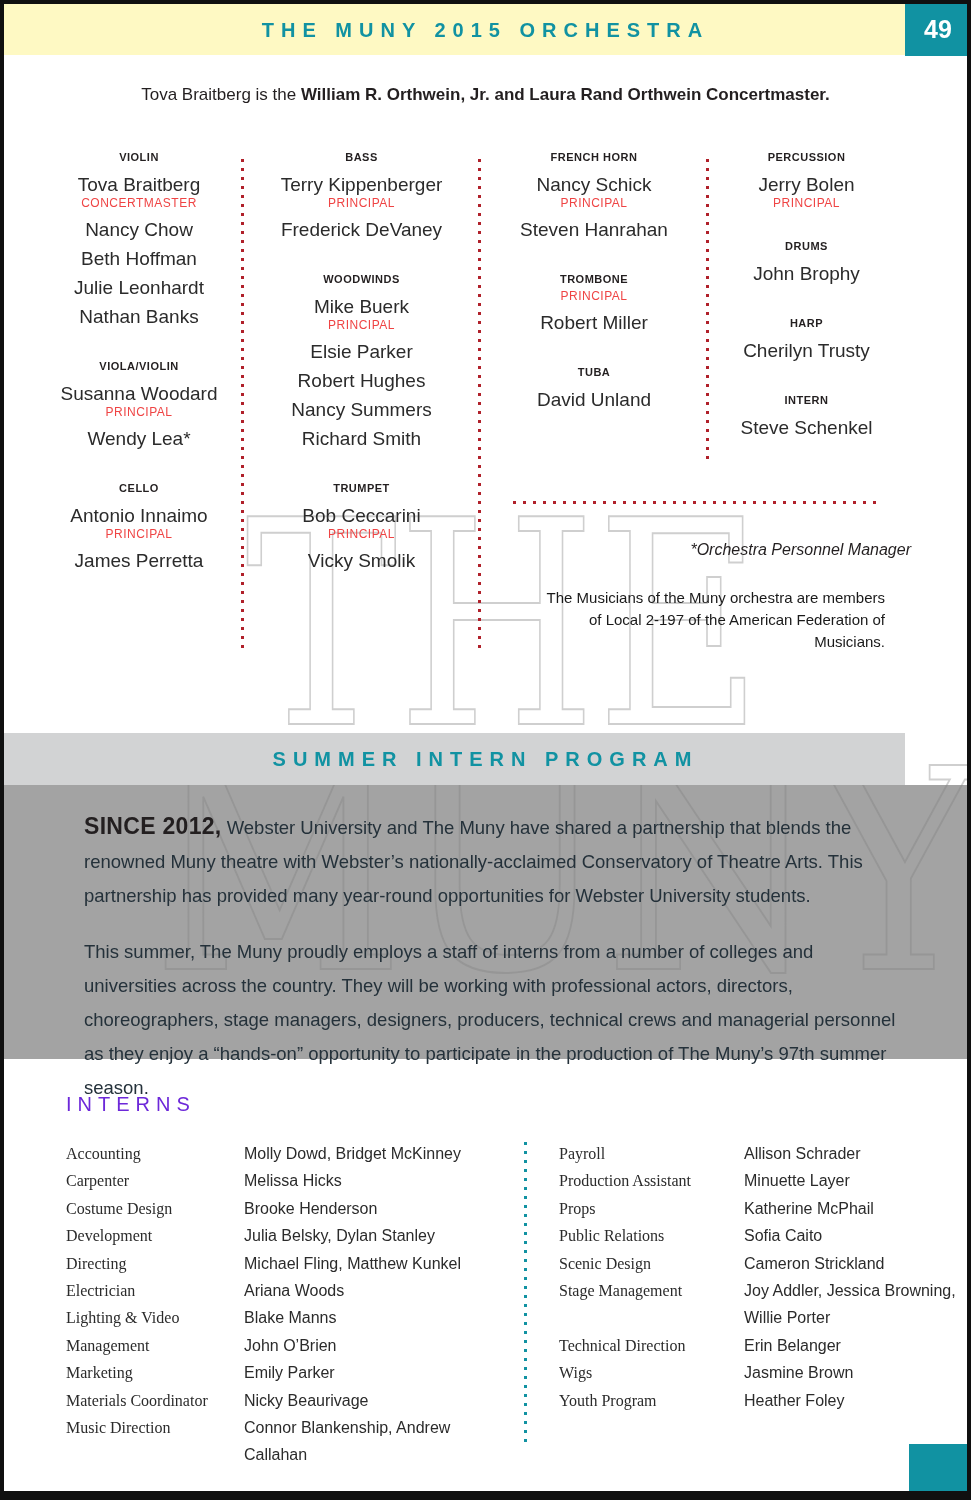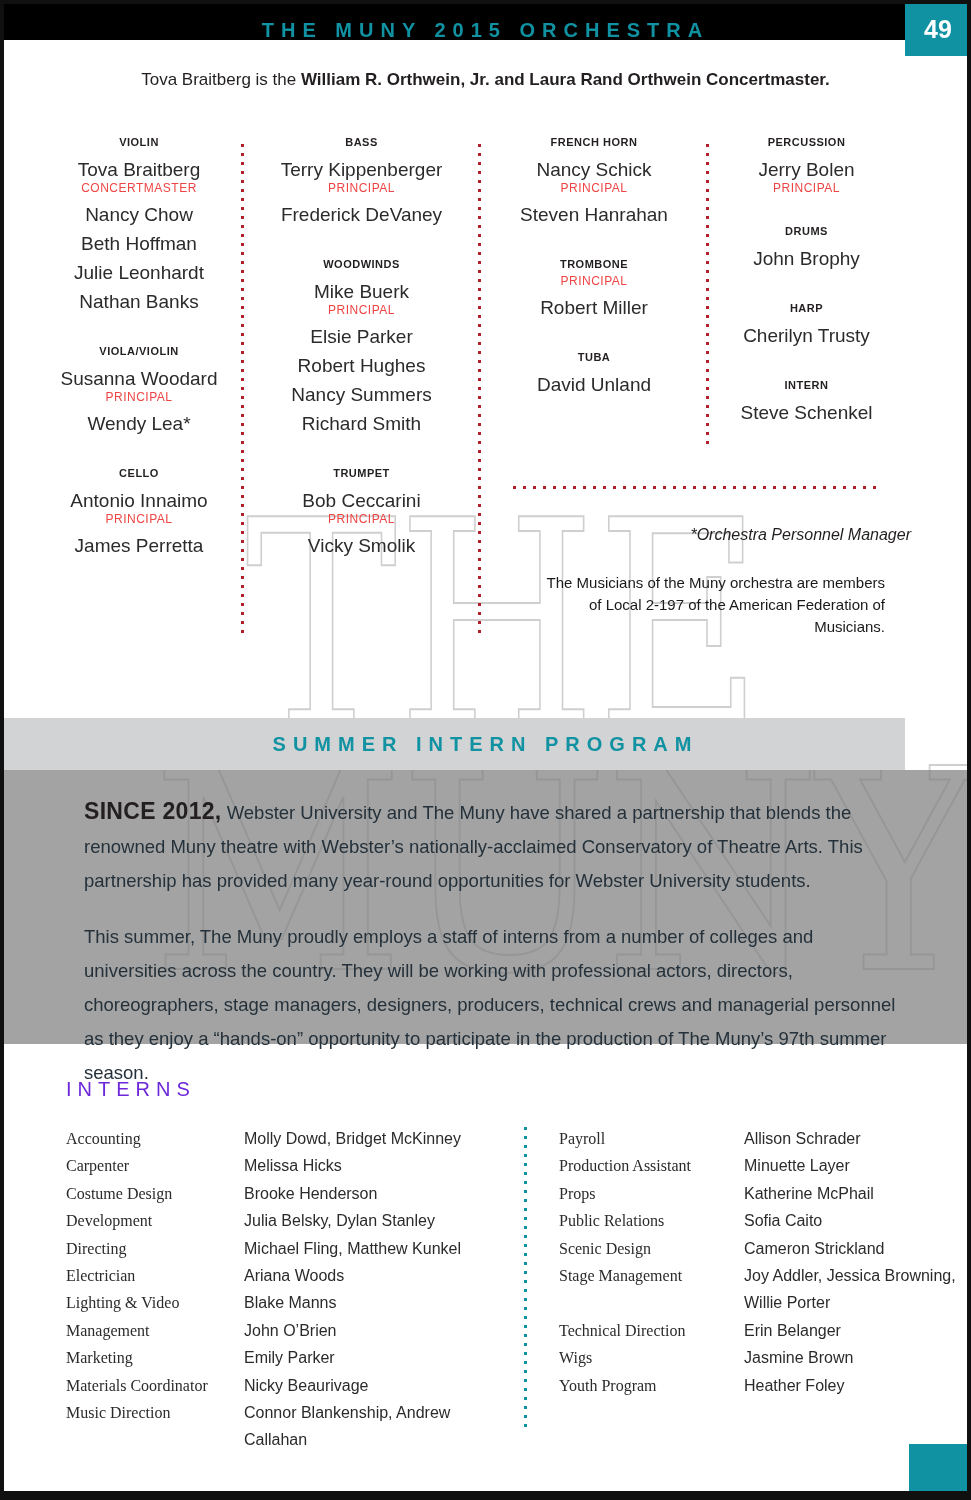--- a/index.html
+++ b/index.html
@@ -3,21 +3,21 @@
 <meta charset="utf-8">
 <style>
   html,body { margin:0; padding:0; background:#555; }
   .page {
     position:relative; width:971px; height:1500px; background:#101010;
     font-family:"Liberation Sans", sans-serif; overflow:hidden;
   }
   .sheet { position:absolute; left:4px; top:4px; right:4px; bottom:9px; background:#ffffff; overflow:hidden; }
 
   
-  .header-bar { position:relative; height:36px; background:#000000; z-index:2; }
+  .header-bar { position:relative; height:51px; background:#fef9c3; z-index:2; }
   .header-title {
     position:absolute; left:0; width:963px; top:0; line-height:52px; text-align:center;
     color:#1192a2; font-weight:bold; font-size:20px; letter-spacing:7px;
   }
   .page-num {
     position:absolute; right:-4px; top:-4px; width:66px; height:56px; background:#1192a2;
     color:#ffffff; font-size:25px; font-weight:bold; text-align:center; line-height:58px;
   }
 
   

